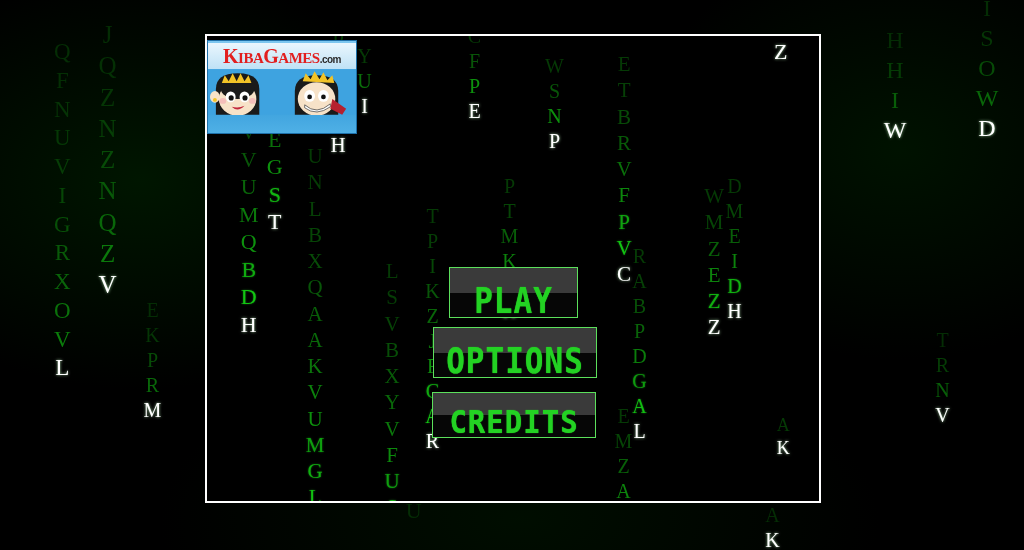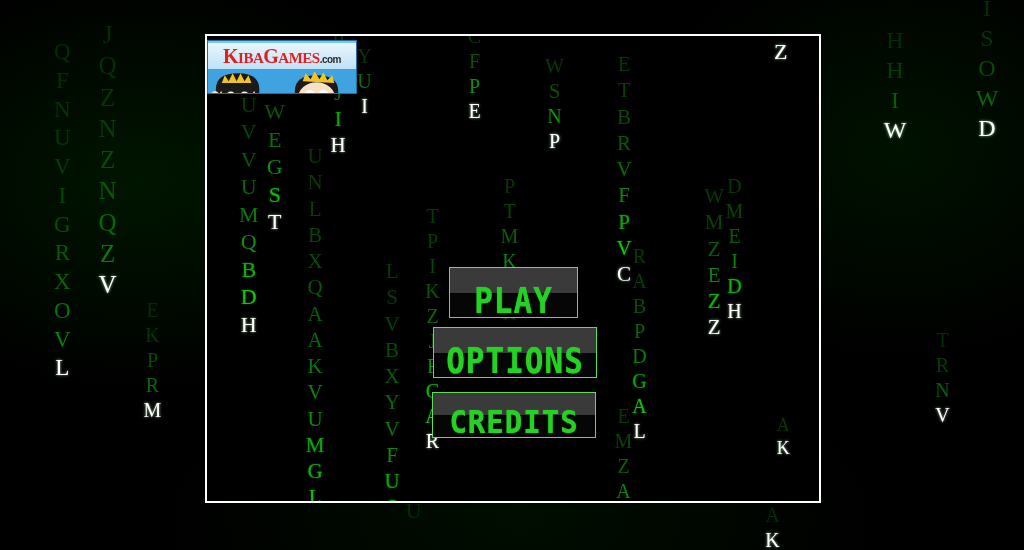--- a/index.html
+++ b/index.html
@@ -60,21 +60,21 @@
     white-space: pre;
     user-select: none;
   }
 
   
   #sponsor-logo {
     position: absolute;
     left: 0px;
     top: 4px;
     width: 150px;
-    height: 54px;
+    height: 94px;
     background: linear-gradient(#7fc7ef 0%, #3ea3e0 45%, #2b93d4 46%, #4fb0e6 100%);
     border: 1px solid #1d6fa8;
     box-sizing: border-box;
     overflow: hidden;
     z-index: 6;
     padding-left: 41px;
   }
   #logo-wordmark {
     position: absolute;
     left: 0; top: 2px;

